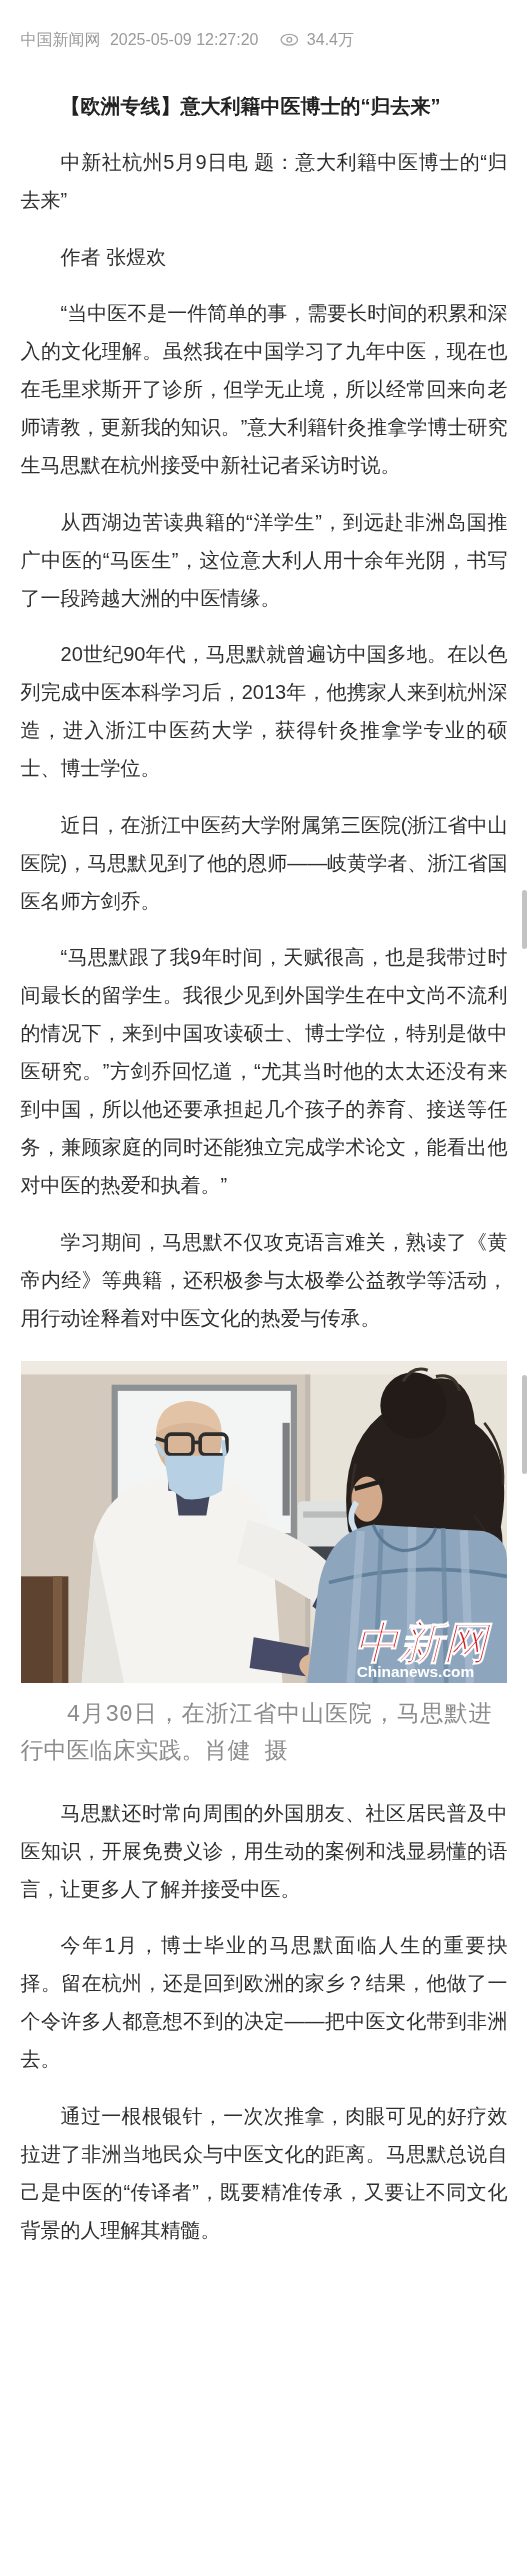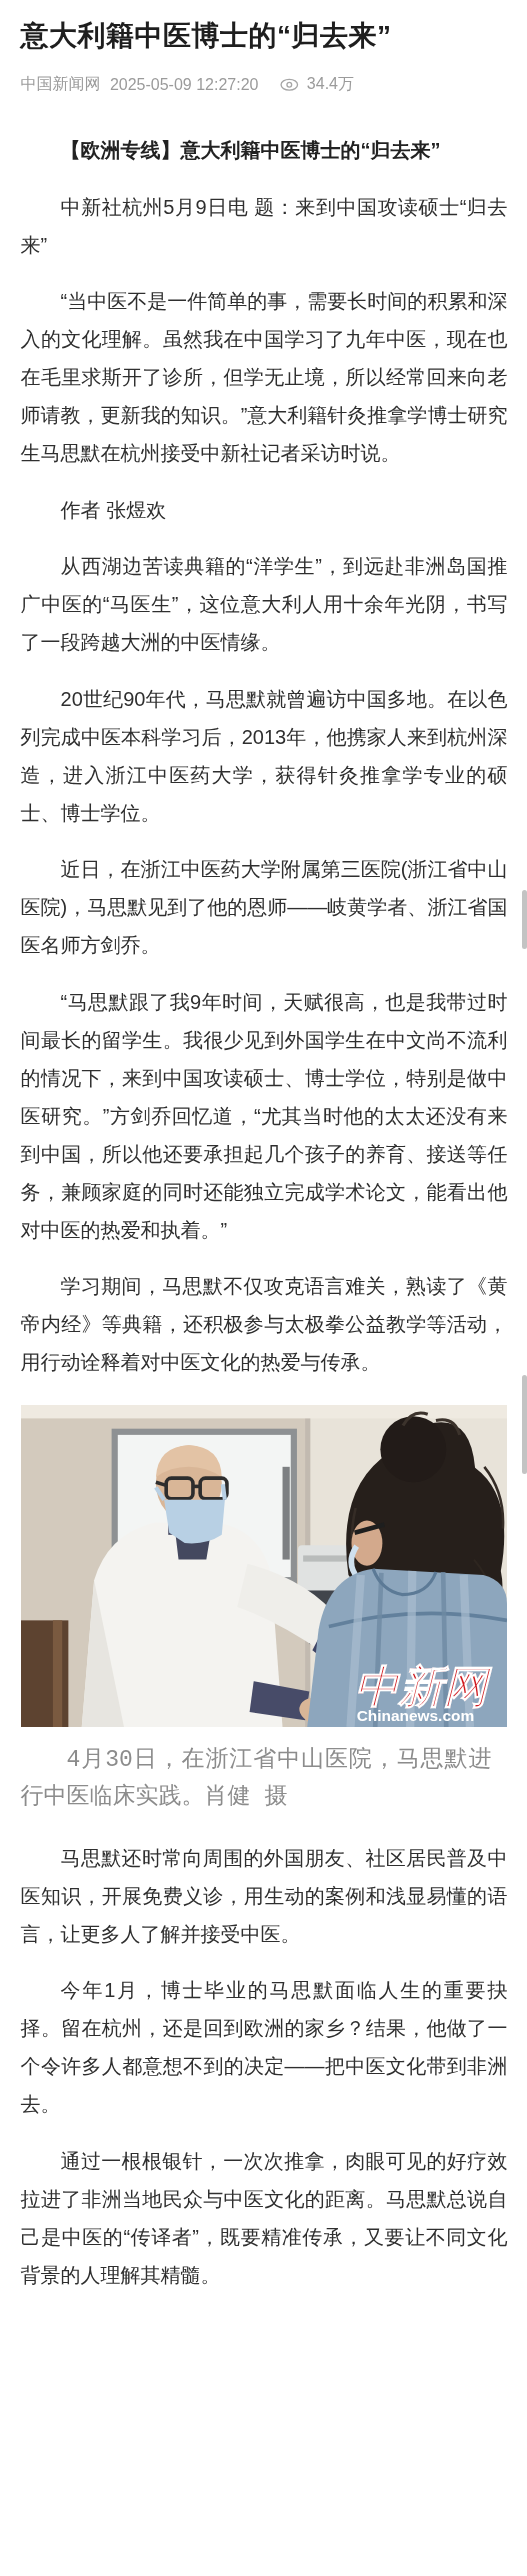--- a/index.html
+++ b/index.html
@@ -68,40 +68,39 @@
     border-radius:2.6px;
   }
   #sb1 { top:890px; height:59px; }
   #sb2 { top:1375px; height:99px; }
 </style>
 </head>
 <body>
 
 <div class="page">
 
-  <h1 class="article-title">意大利籍中医博士的“归去来”</h1>
 
   <div class="meta-row">
     <span class="meta-source">中国新闻网</span>
     <span class="meta-date">2025-05-09 12:27:20</span>
     <span class="eye-wrap">
       <svg width="20.6" height="15.5" viewBox="0 0 40 30" fill="none">
         <ellipse cx="20" cy="15" rx="16" ry="10.5" stroke="#a6a6a6" stroke-width="2.6"></ellipse>
         <circle cx="20" cy="15" r="4.6" stroke="#a6a6a6" stroke-width="2.6"></circle>
       </svg>
     </span>
     <span>34.4万</span>
   </div>
 
   <p class="para lead">【欧洲专线】意大利籍中医博士的“归去来”</p>
 
   <div>
-      <p class="para">中新社杭州5月9日电 题：来到中国攻读硕士“归去来”</p>
+      <p class="para">中新社杭州5月9日电 题：意大利籍中医博士的“归去来”</p>
+      <p class="para">作者 张煜欢</p>
       <p class="para">“当中医不是一件简单的事，需要长时间的积累和深入的文化理解。虽然我在中国学习了九年中医，现在也在毛里求斯开了诊所，但学无止境，所以经常回来向老师请教，更新我的知识。”意大利籍针灸推拿学博士研究生马思默在杭州接受中新社记者采访时说。</p>
-      <p class="para">作者 张煜欢</p>
       <p class="para">从西湖边苦读典籍的“洋学生”，到远赴非洲岛国推广中医的“马医生”，这位意大利人用十余年光阴，书写了一段跨越大洲的中医情缘。</p>
       <p class="para">20世纪90年代，马思默就曾遍访中国多地。在以色列完成中医本科学习后，2013年，他携家人来到杭州深造，进入浙江中医药大学，获得针灸推拿学专业的硕士、博士学位。</p>
       <p class="para">近日，在浙江中医药大学附属第三医院(浙江省中山医院)，马思默见到了他的恩师——岐黄学者、浙江省国医名师方剑乔。</p>
       <p class="para">“马思默跟了我9年时间，天赋很高，也是我带过时间最长的留学生。我很少见到外国学生在中文尚不流利的情况下，来到中国攻读硕士、博士学位，特别是做中医研究。”方剑乔回忆道，“尤其当时他的太太还没有来到中国，所以他还要承担起几个孩子的养育、接送等任务，兼顾家庭的同时还能独立完成学术论文，能看出他对中医的热爱和执着。”</p>
       <p class="para">学习期间，马思默不仅攻克语言难关，熟读了《黄帝内经》等典籍，还积极参与太极拳公益教学等活动，用行动诠释着对中医文化的热爱与传承。</p>
     </div>
 
   <figure class="photo-block">
     <div class="photo-frame">
       <svg viewBox="0 0 944 625" width="486" height="322" preserveAspectRatio="none">

